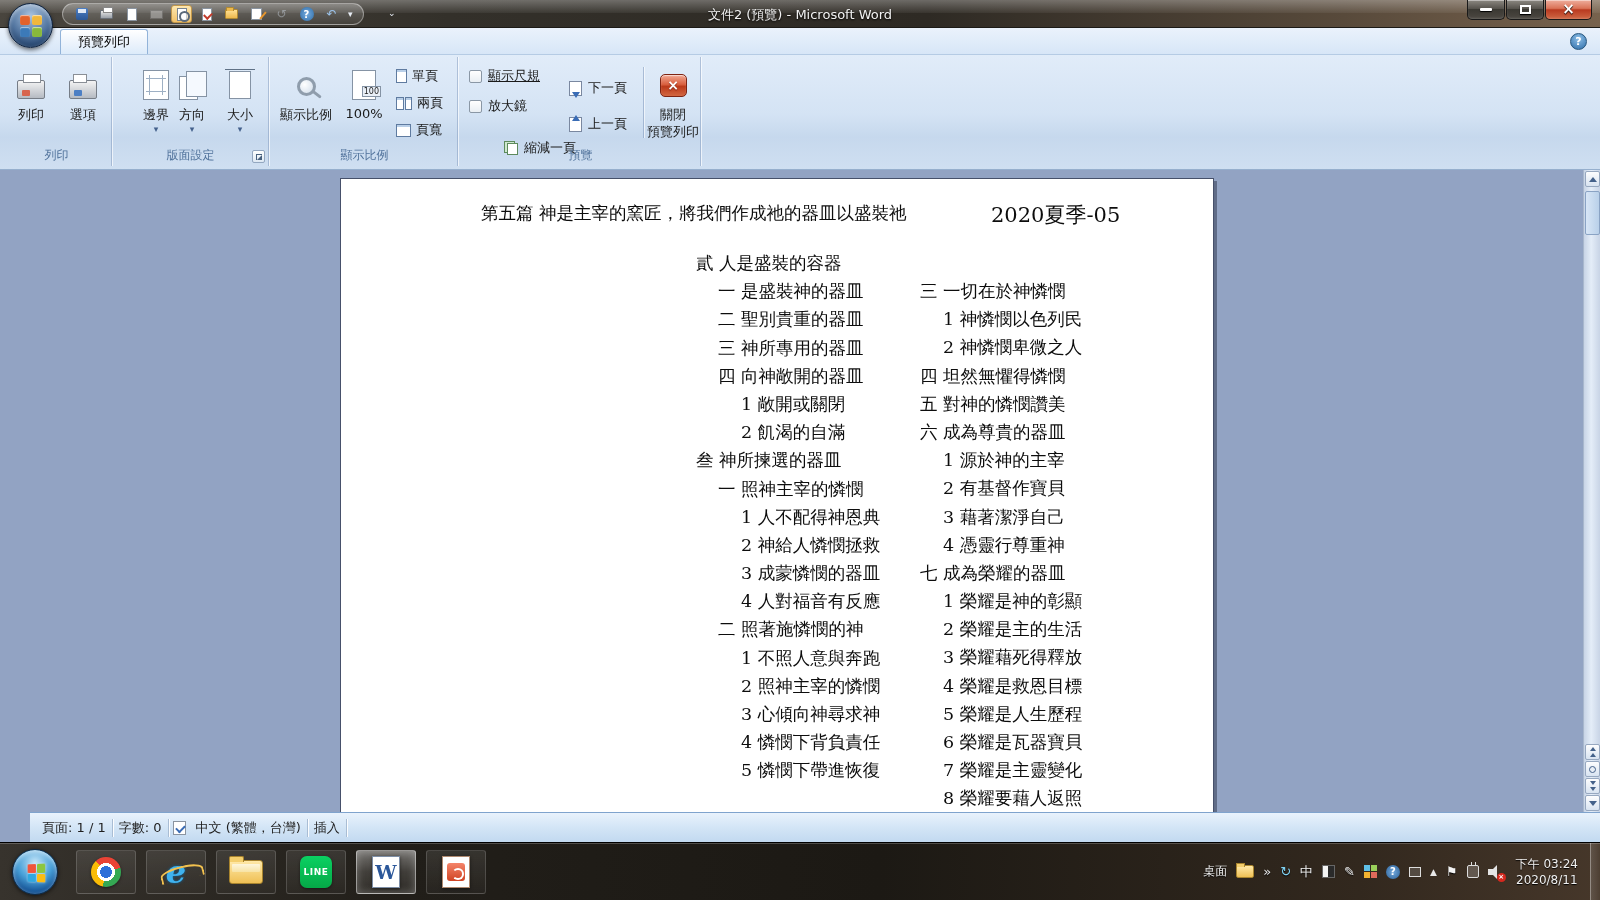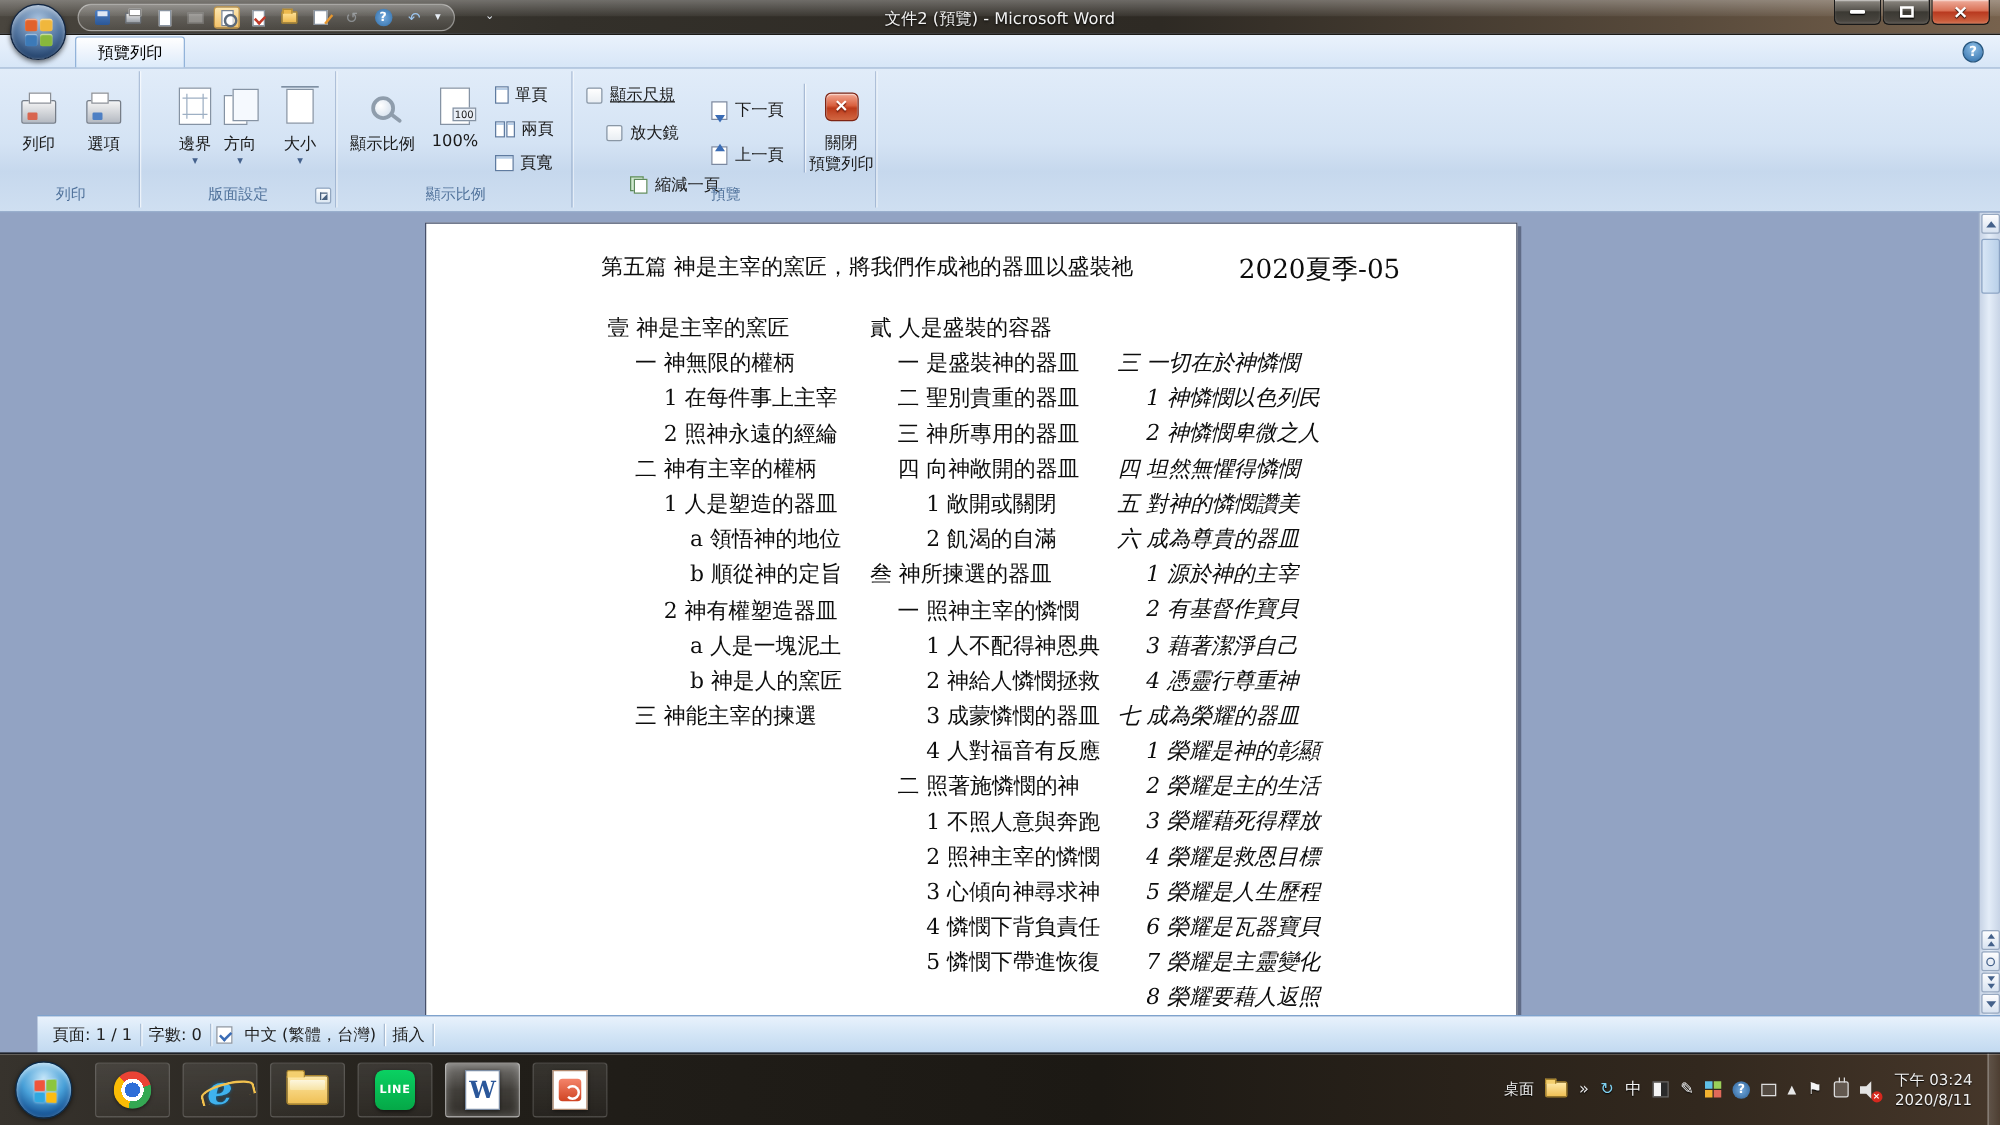--- a/index.html
+++ b/index.html
@@ -124,21 +124,21 @@
   .dlg-launcher::before { content:''; position:absolute; right:2px; bottom:2px; width:0; height:0; border-left:5px solid transparent; border-bottom:5px solid #48617e; }
 
   
   .docarea { position:absolute; top:170px; left:0; right:0; height:642px; background:#92a3c3; overflow:hidden; }
   .page { position:absolute; left:340px; top:8px; width:874px; height:650px; background:#fff;
     border:1px solid #46506a; box-shadow:3px 3px 0 rgba(35,43,62,.45); }
   .doc-title { position:absolute; left:140px; top:22px; font-family:"DejaVu Serif",serif; font-size:17.5px; color:#0d0d0d; white-space:nowrap; }
   .doc-code { position:absolute; left:650px; top:22px; font-family:"DejaVu Serif",serif; font-size:21px; color:#0d0d0d; white-space:nowrap; }
   .ocol { position:absolute; top:70px; font-family:"DejaVu Serif",serif; font-size:17.5px; color:#0d0d0d; white-space:nowrap; }
   .ocol .oln { height:28.2px; line-height:28.2px; }
-  .c0 { left:145px; } .c1 { left:355px; } .c2 { left:531px; top:98px;font-style:italic; }
+  .c0 { left:145px; } .c1 { left:355px; } .c2 { left:557px; top:98px; }
   .oln.l1 { padding-left:22px; } .oln.l2 { padding-left:45px; } .oln.l3 { padding-left:66px; }
 
   .vscroll { position:absolute; right:0; top:0; bottom:0; width:17px;
     background:linear-gradient(90deg,#c8d4e6,#e4edf8 45%,#c8d4e6); border-left:1px solid #a8b7cd; }
   .sbtn { position:absolute; left:1px; width:15px; height:16px; border:1px solid #97a8c0; border-radius:2px;
     background:linear-gradient(#fdfdfe,#d8e3f1); display:flex; flex-direction:column; align-items:center; justify-content:center; }
   .tri { width:0; height:0; border-left:4px solid transparent; border-right:4px solid transparent; }
   .tri.up { border-bottom:5px solid #44618a; }
   .tri.dn { border-top:5px solid #44618a; }
   .tri.sm { border-left-width:3px; border-right-width:3px; margin:1px 0; }
@@ -379,21 +379,21 @@
         <span>頁寬</span>
       </div>
       <div class="rgroup-label">顯示比例</div>
     </div>
 
     <div class="rgroup" style="left:461px;width:240px;">
       <div class="chkrow" style="left:8px;top:10px;text-decoration:underline;">
         <span class="cbx"></span>
         <span>顯示尺規</span>
       </div>
-      <div class="chkrow" style="left:24px;top:40px;">
+      <div class="chkrow" style="left:8px;top:40px;">
         <span class="cbx"></span>
         <span>放大鏡</span>
       </div>
       <div class="chkrow" style="left:6px;top:82px;margin-left:37px;">
         <span class="i-shrink"></span>
         <span>縮減一頁</span>
       </div>
       <div class="chkrow" style="left:108px;top:22px;">
         <span class="i-nav down"></span>
         <span>下一頁</span>
@@ -413,34 +413,20 @@
         </span>
       </div>
       <div class="rgroup-label">預覽</div>
     </div>
   </div>
 
   <div class="docarea">
     <div class="page">
       <div class="doc-title">第五篇 神是主宰的窯匠，將我們作成祂的器皿以盛裝祂</div>
       <div class="doc-code">2020夏季-05</div>
-      <div class="ocol c0">
-          <div class="oln l0">壹 神是主宰的窯匠</div>
-          <div class="oln l1">一 神無限的權柄</div>
-          <div class="oln l2">1 在每件事上主宰</div>
-          <div class="oln l2">2 照神永遠的經綸</div>
-          <div class="oln l1">二 神有主宰的權柄</div>
-          <div class="oln l2">1 人是塑造的器皿</div>
-          <div class="oln l3">a 領悟神的地位</div>
-          <div class="oln l3">b 順從神的定旨</div>
-          <div class="oln l2">2 神有權塑造器皿</div>
-          <div class="oln l3">a 人是一塊泥土</div>
-          <div class="oln l3">b 神是人的窯匠</div>
-          <div class="oln l1">三 神能主宰的揀選</div>
-        </div>
       <div class="ocol c1">
           <div class="oln l0">貳 人是盛裝的容器</div>
           <div class="oln l1">一 是盛裝神的器皿</div>
           <div class="oln l1">二 聖別貴重的器皿</div>
           <div class="oln l1">三 神所專用的器皿</div>
           <div class="oln l1">四 向神敞開的器皿</div>
           <div class="oln l2">1 敞開或關閉</div>
           <div class="oln l2">2 飢渴的自滿</div>
           <div class="oln l0">叁 神所揀選的器皿</div>
           <div class="oln l1">一 照神主宰的憐憫</div>

